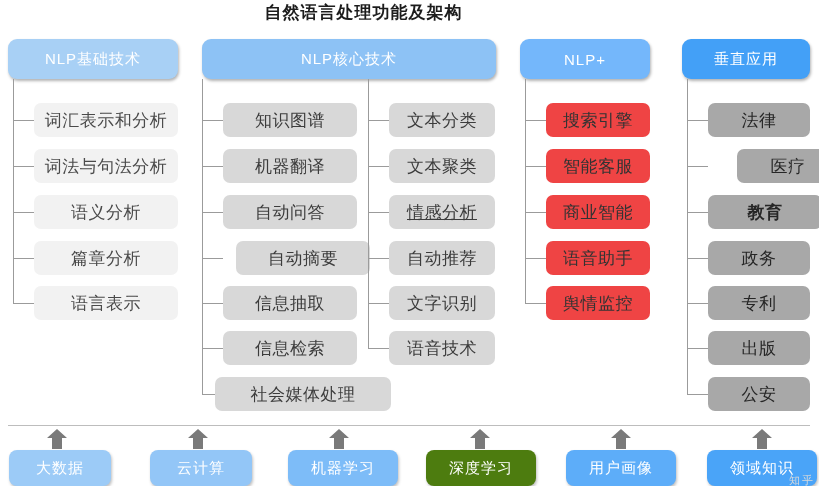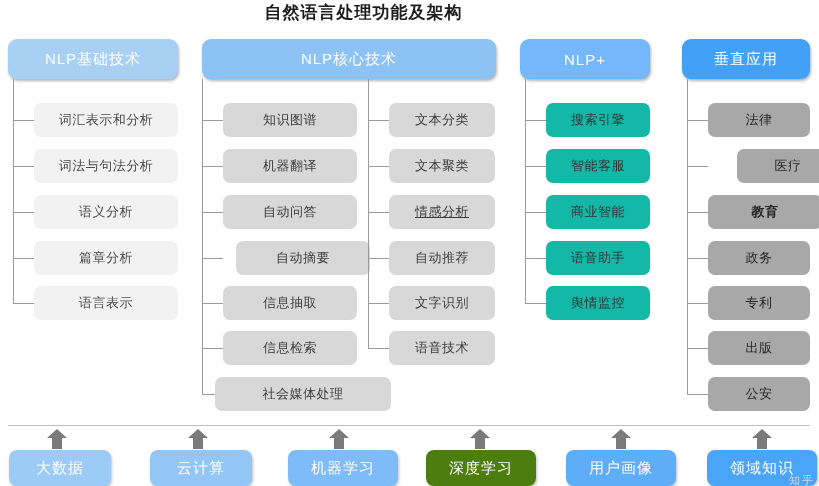--- a/index.html
+++ b/index.html
@@ -38,27 +38,27 @@
   
   .trunk{position:absolute;width:1px;background:#9b9b9b;}
   .stub{position:absolute;height:1px;background:#9b9b9b;}
 
   
   .node{
     position:absolute;
     height:34px;
     border-radius:7px;
     display:flex;align-items:center;justify-content:center;
-    font-size:13px;
+    font-size:17px;
     letter-spacing:.5px;
     white-space:nowrap;
   }
   .node.lvl1{background:#f2f2f2;color:#4a4a4a;}
   .node.lvl2{background:#d8d8d8;color:#3c3c3c;}
-  .node.lvl3{background:#14b8a6;color:#333333;}
+  .node.lvl3{background:#ef4444;color:#333333;}
   .node.lvl4{background:#a8a8a8;color:#262626;}
 
   
   .sep{
     position:absolute;left:8px;top:425px;width:802px;height:1px;
     background:#bdbdbd;
   }
 
   
   .arrow{position:absolute;width:22px;height:22px;}

